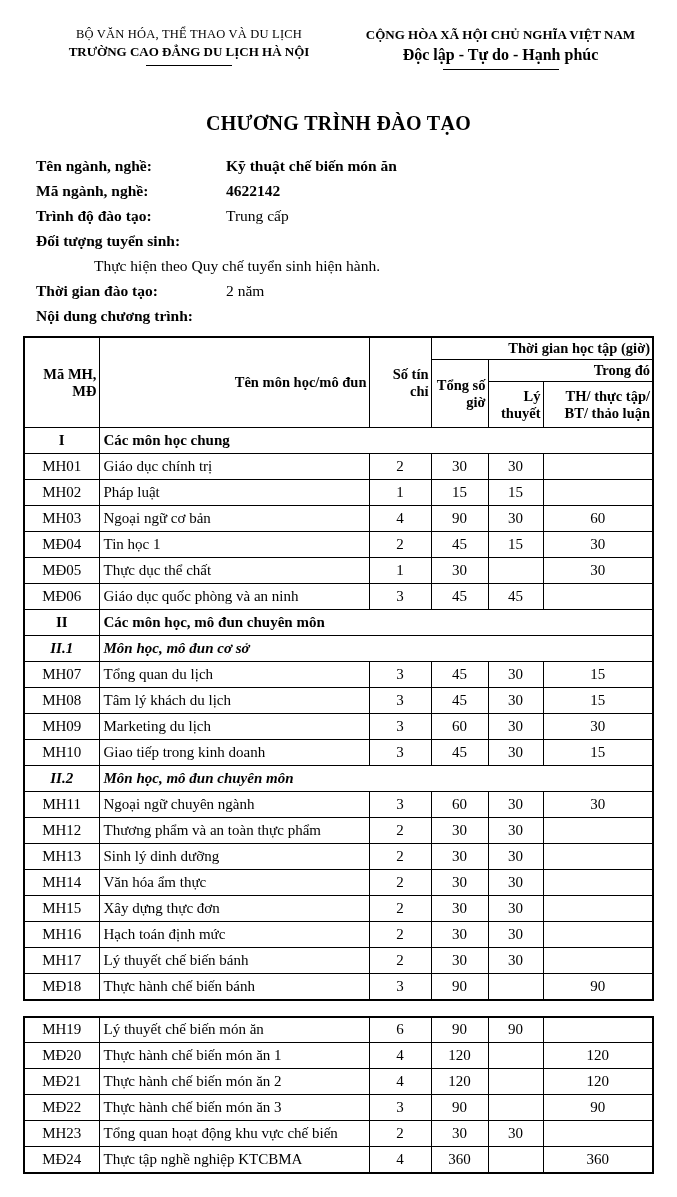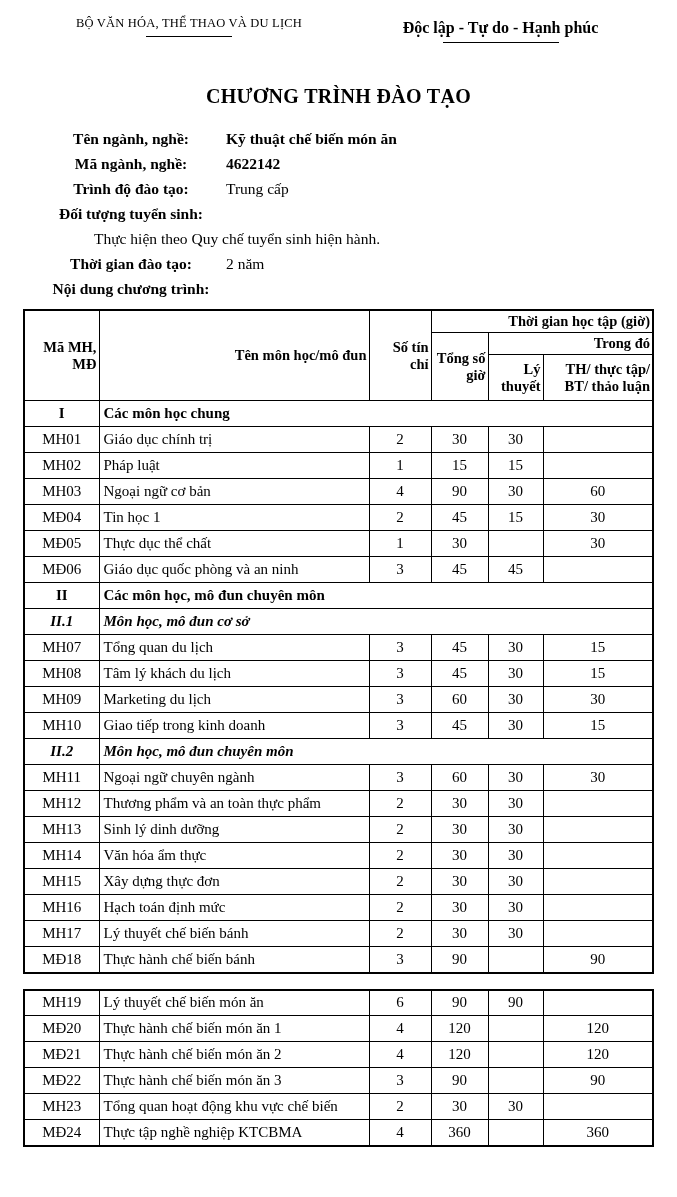--- a/index.html
+++ b/index.html
@@ -1,35 +1,35 @@
 <!DOCTYPE html>
 <html><head>
 <meta charset="utf-8">
 <style>
   html,body { margin:0; padding:0; background:#fff; }
   .page {
     width:677px; height:1197px; background:#ffffff; color:#000;
     font-family:"Liberation Serif", serif; position:relative;
-    box-sizing:border-box; padding-top:16px; overflow:hidden;
+    box-sizing:border-box; padding-top:27px; overflow:hidden;
   }
   
   .letterhead { display:flex; margin:0 24px 0 30px; }
   .lh-left { width:318px; text-align:center; }
   .lh-right { flex:1; text-align:center; }
   .lh-ministry { font-size:12.5px; letter-spacing:0.2px; }
   .lh-school { font-size:13px; font-weight:bold; margin-top:2px; }
   .lh-motto { font-size:13px; font-weight:bold; }
   .lh-slogan { font-size:16px; font-weight:bold; margin-top:3px; }
   .lh-rule { border:0; border-bottom:1.5px solid #000; margin:5px auto 0; }
   .lh-rule.left { width:86px; }
   .lh-rule.right { width:116px; }
   
   .doc-title { text-align:center; font-size:20px; font-weight:bold; margin-top:42px; letter-spacing:0.3px; }
   
-  .meta { margin:18px 20px 0 36px; font-size:15.5px;text-align:center; }
+  .meta { margin:18px 20px 0 36px; font-size:15.5px; }
   .meta-row { display:flex; line-height:25px; }
   .meta-label { font-weight:bold; width:190px; flex-shrink:0; }
   .meta-value.v-bold { font-weight:bold; }
   .meta-row.indent { padding-left:58px; }
   
   table.curr { border-collapse:collapse; table-layout:fixed; width:629px; margin-left:23px; background:#fff; }
   table.curr.t1 { margin-top:8px; }
   table.curr.t2 { margin-top:15px; }
   table.curr th, table.curr td { border:1px solid #000; font-size:15px; padding:1px 4px; line-height:1.18; box-sizing:border-box; }
   table.curr { border:2px solid #000; }
@@ -46,23 +46,25 @@
   tr.total td { font-weight:bold; text-align:center; }
 </style>
 </head>
 <body>
 
 <div class="page">
 
   <div class="letterhead">
     <div class="lh-left">
       <div class="lh-ministry">BỘ VĂN HÓA, THỂ THAO VÀ DU LỊCH</div>
+      <div class="lh-school">TRƯỜNG CAO ĐẲNG DU LỊCH HÀ NỘI</div>
       <div class="lh-rule left"></div>
     </div>
     <div class="lh-right">
+      <div class="lh-motto">CỘNG HÒA XÃ HỘI CHỦ NGHĨA VIỆT NAM</div>
       <div class="lh-slogan">Độc lập - Tự do - Hạnh phúc</div>
       <div class="lh-rule right"></div>
     </div>
   </div>
 
   <div class="doc-title">CHƯƠNG TRÌNH ĐÀO TẠO</div>
 
   <div class="meta">
     <div class="meta-row">
       <span class="meta-label">Tên ngành, nghề:</span>

